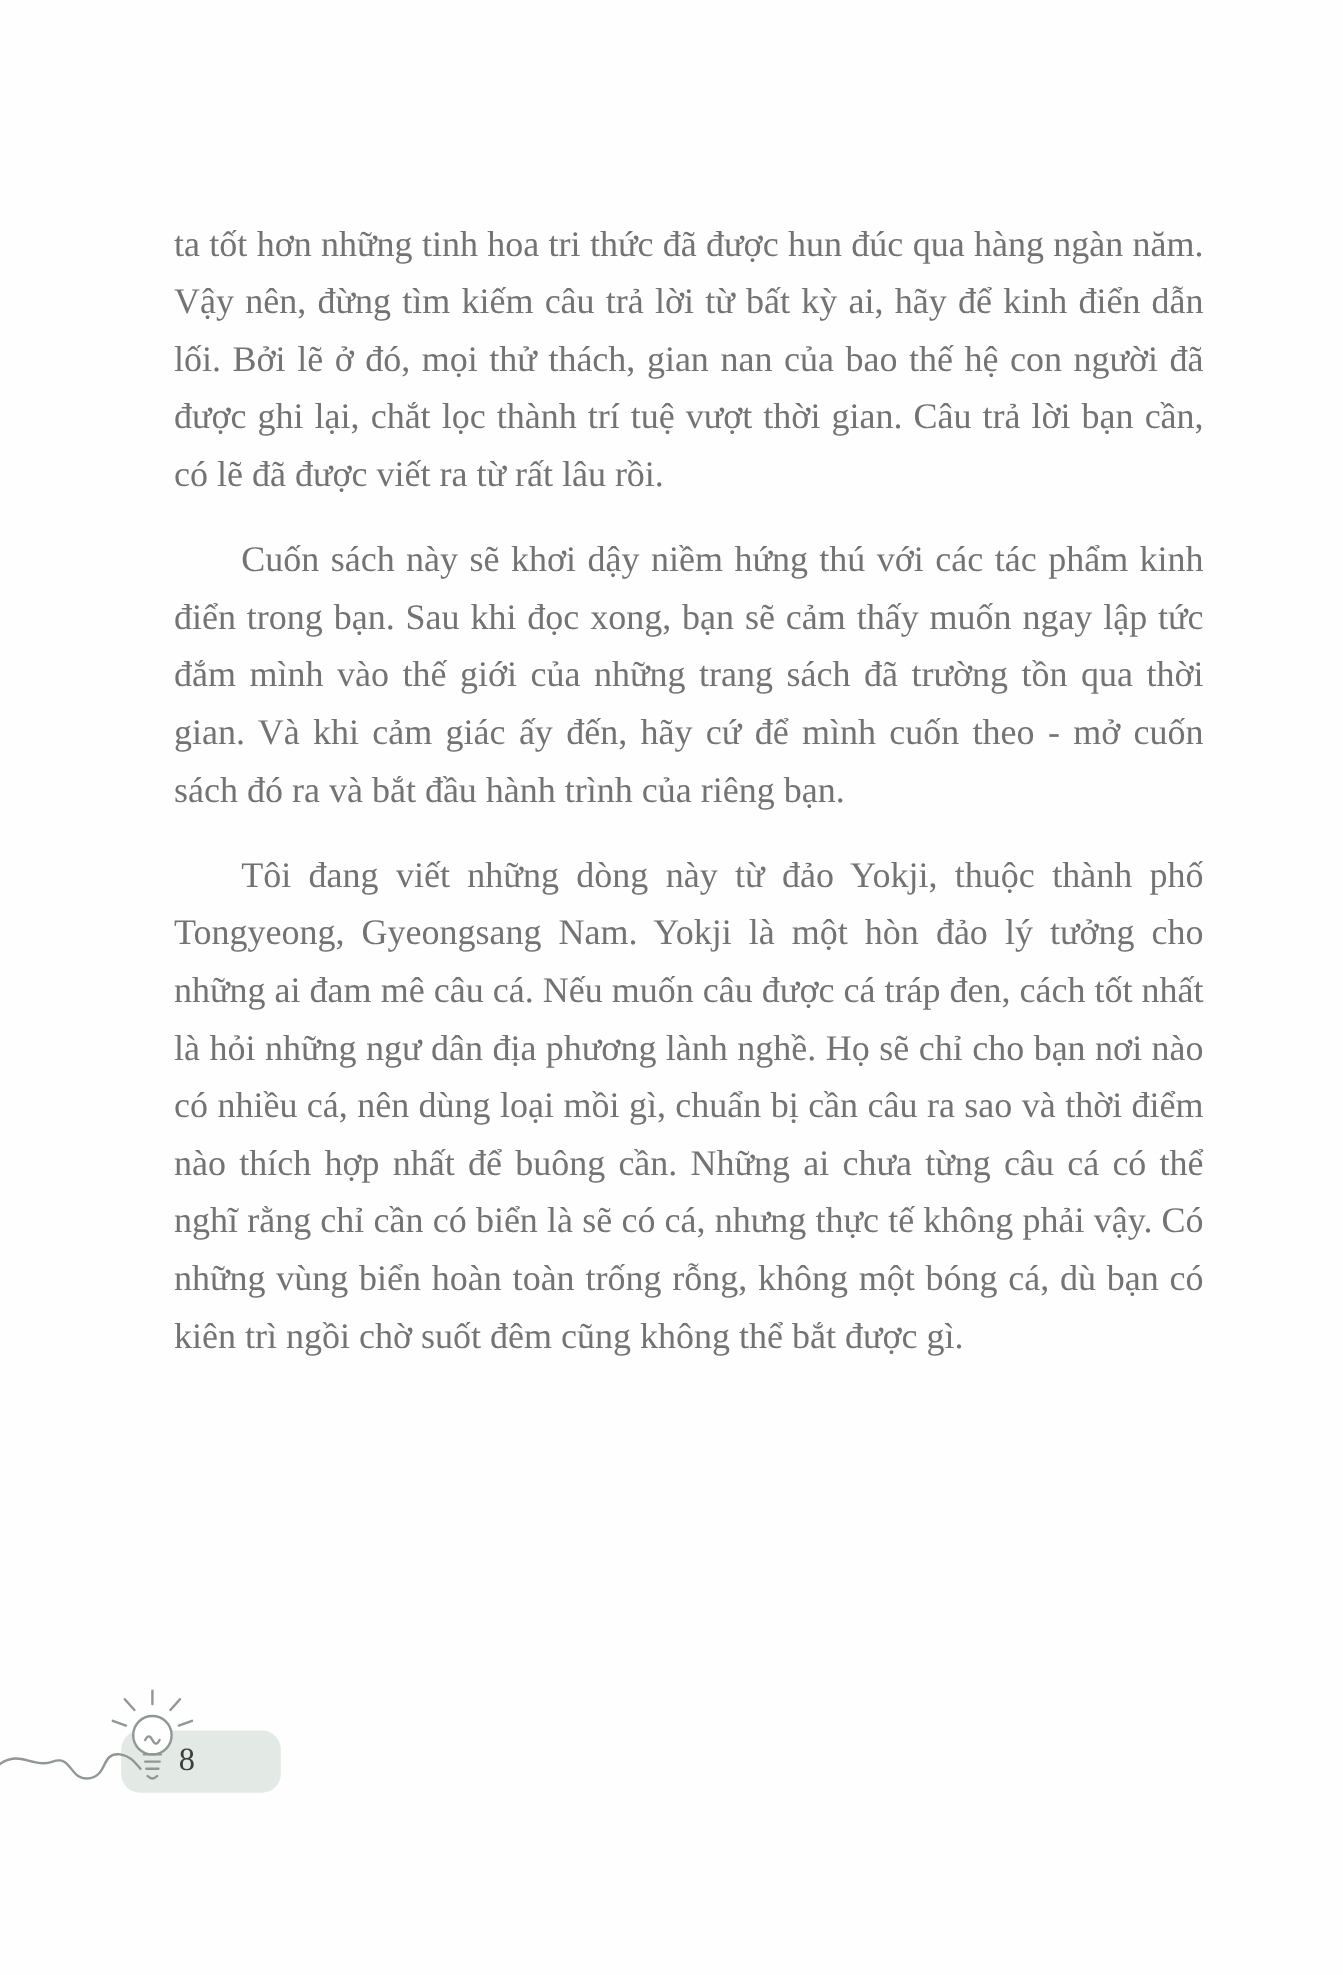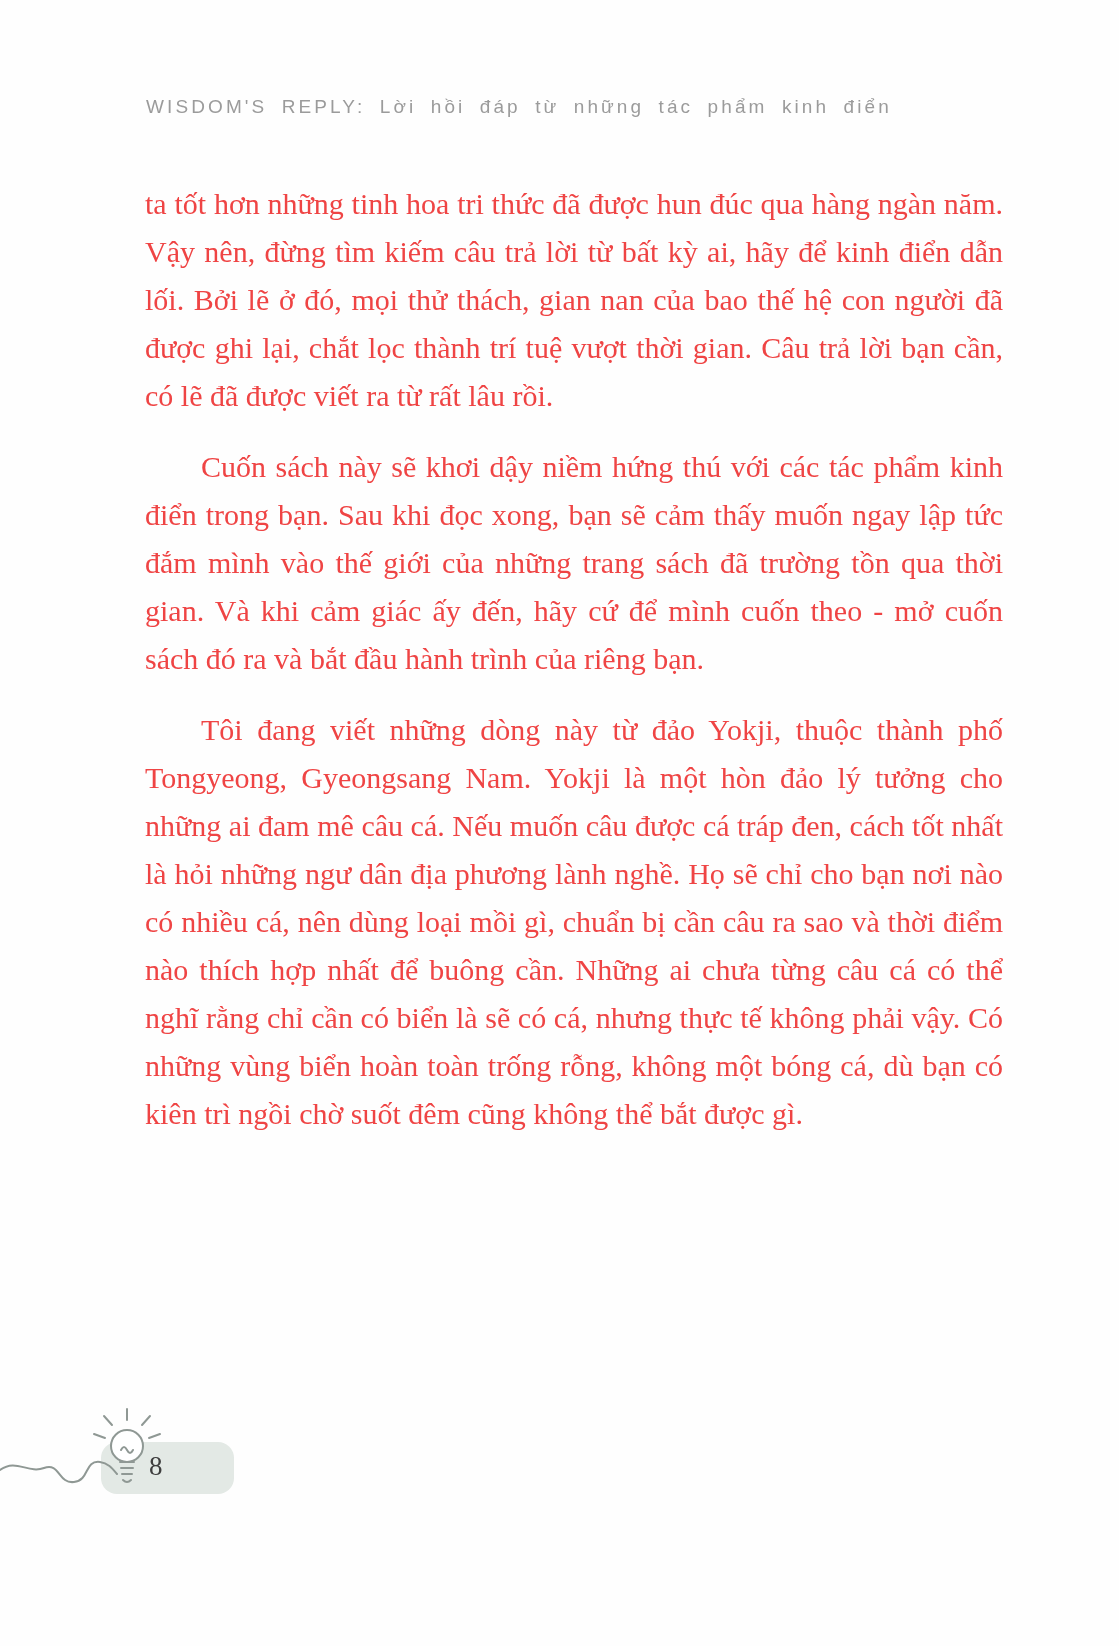--- a/index.html
+++ b/index.html
@@ -28,21 +28,21 @@
     white-space: nowrap;
   }
   .body-text {
     position: absolute;
     left: 145px;
     top: 180px;
     width: 858px;
     font-family: "Liberation Serif", serif;
     font-size: 30px;
     line-height: 48px;
-    color: #ef4444;
+    color: #737373;
     text-align: justify;
   }
   .body-text p {
     margin: 0 0 23px 0;
   }
   .body-text p.indent {
     text-indent: 56px;
   }
   .page-footer {
     position: absolute;
@@ -75,23 +75,20 @@
     font-family: "Liberation Serif", serif;
     font-size: 27px;
     color: #3e3e3e;
   }
 </style>
 </head>
 <body>
 
 <div class="page">
 
-  <header class="running-head">
-    <span>WISDOM'S REPLY: Lời hồi đáp từ những tác phẩm kinh điển</span>
-  </header>
 
   <main class="body-text">
     <p class="para">ta tốt hơn những tinh hoa tri thức đã được hun đúc qua hàng ngàn năm. Vậy nên, đừng tìm kiếm câu trả lời từ bất kỳ ai, hãy để kinh điển dẫn lối. Bởi lẽ ở đó, mọi thử thách, gian nan của bao thế hệ con người đã được ghi lại, chắt lọc thành trí tuệ vượt thời gian. Câu trả lời bạn cần, có lẽ đã được viết ra từ rất lâu rồi.</p>
     <p class="para indent">Cuốn sách này sẽ khơi dậy niềm hứng thú với các tác phẩm kinh điển trong bạn. Sau khi đọc xong, bạn sẽ cảm thấy muốn ngay lập tức đắm mình vào thế giới của những trang sách đã trường tồn qua thời gian. Và khi cảm giác ấy đến, hãy cứ để mình cuốn theo - mở cuốn sách đó ra và bắt đầu hành trình của riêng bạn.</p>
     <p class="para indent">Tôi đang viết những dòng này từ đảo Yokji, thuộc thành phố Tongyeong, Gyeongsang Nam. Yokji là một hòn đảo lý tưởng cho những ai đam mê câu cá. Nếu muốn câu được cá tráp đen, cách tốt nhất là hỏi những ngư dân địa phương lành nghề. Họ sẽ chỉ cho bạn nơi nào có nhiều cá, nên dùng loại mồi gì, chuẩn bị cần câu ra sao và thời điểm nào thích hợp nhất để buông cần. Những ai chưa từng câu cá có thể nghĩ rằng chỉ cần có biển là sẽ có cá, nhưng thực tế không phải vậy. Có những vùng biển hoàn toàn trống rỗng, không một bóng cá, dù bạn có kiên trì ngồi chờ suốt đêm cũng không thể bắt được gì.</p>
   </main>
 
   <footer class="page-footer">
 
     <div class="page-number-pill"></div>

